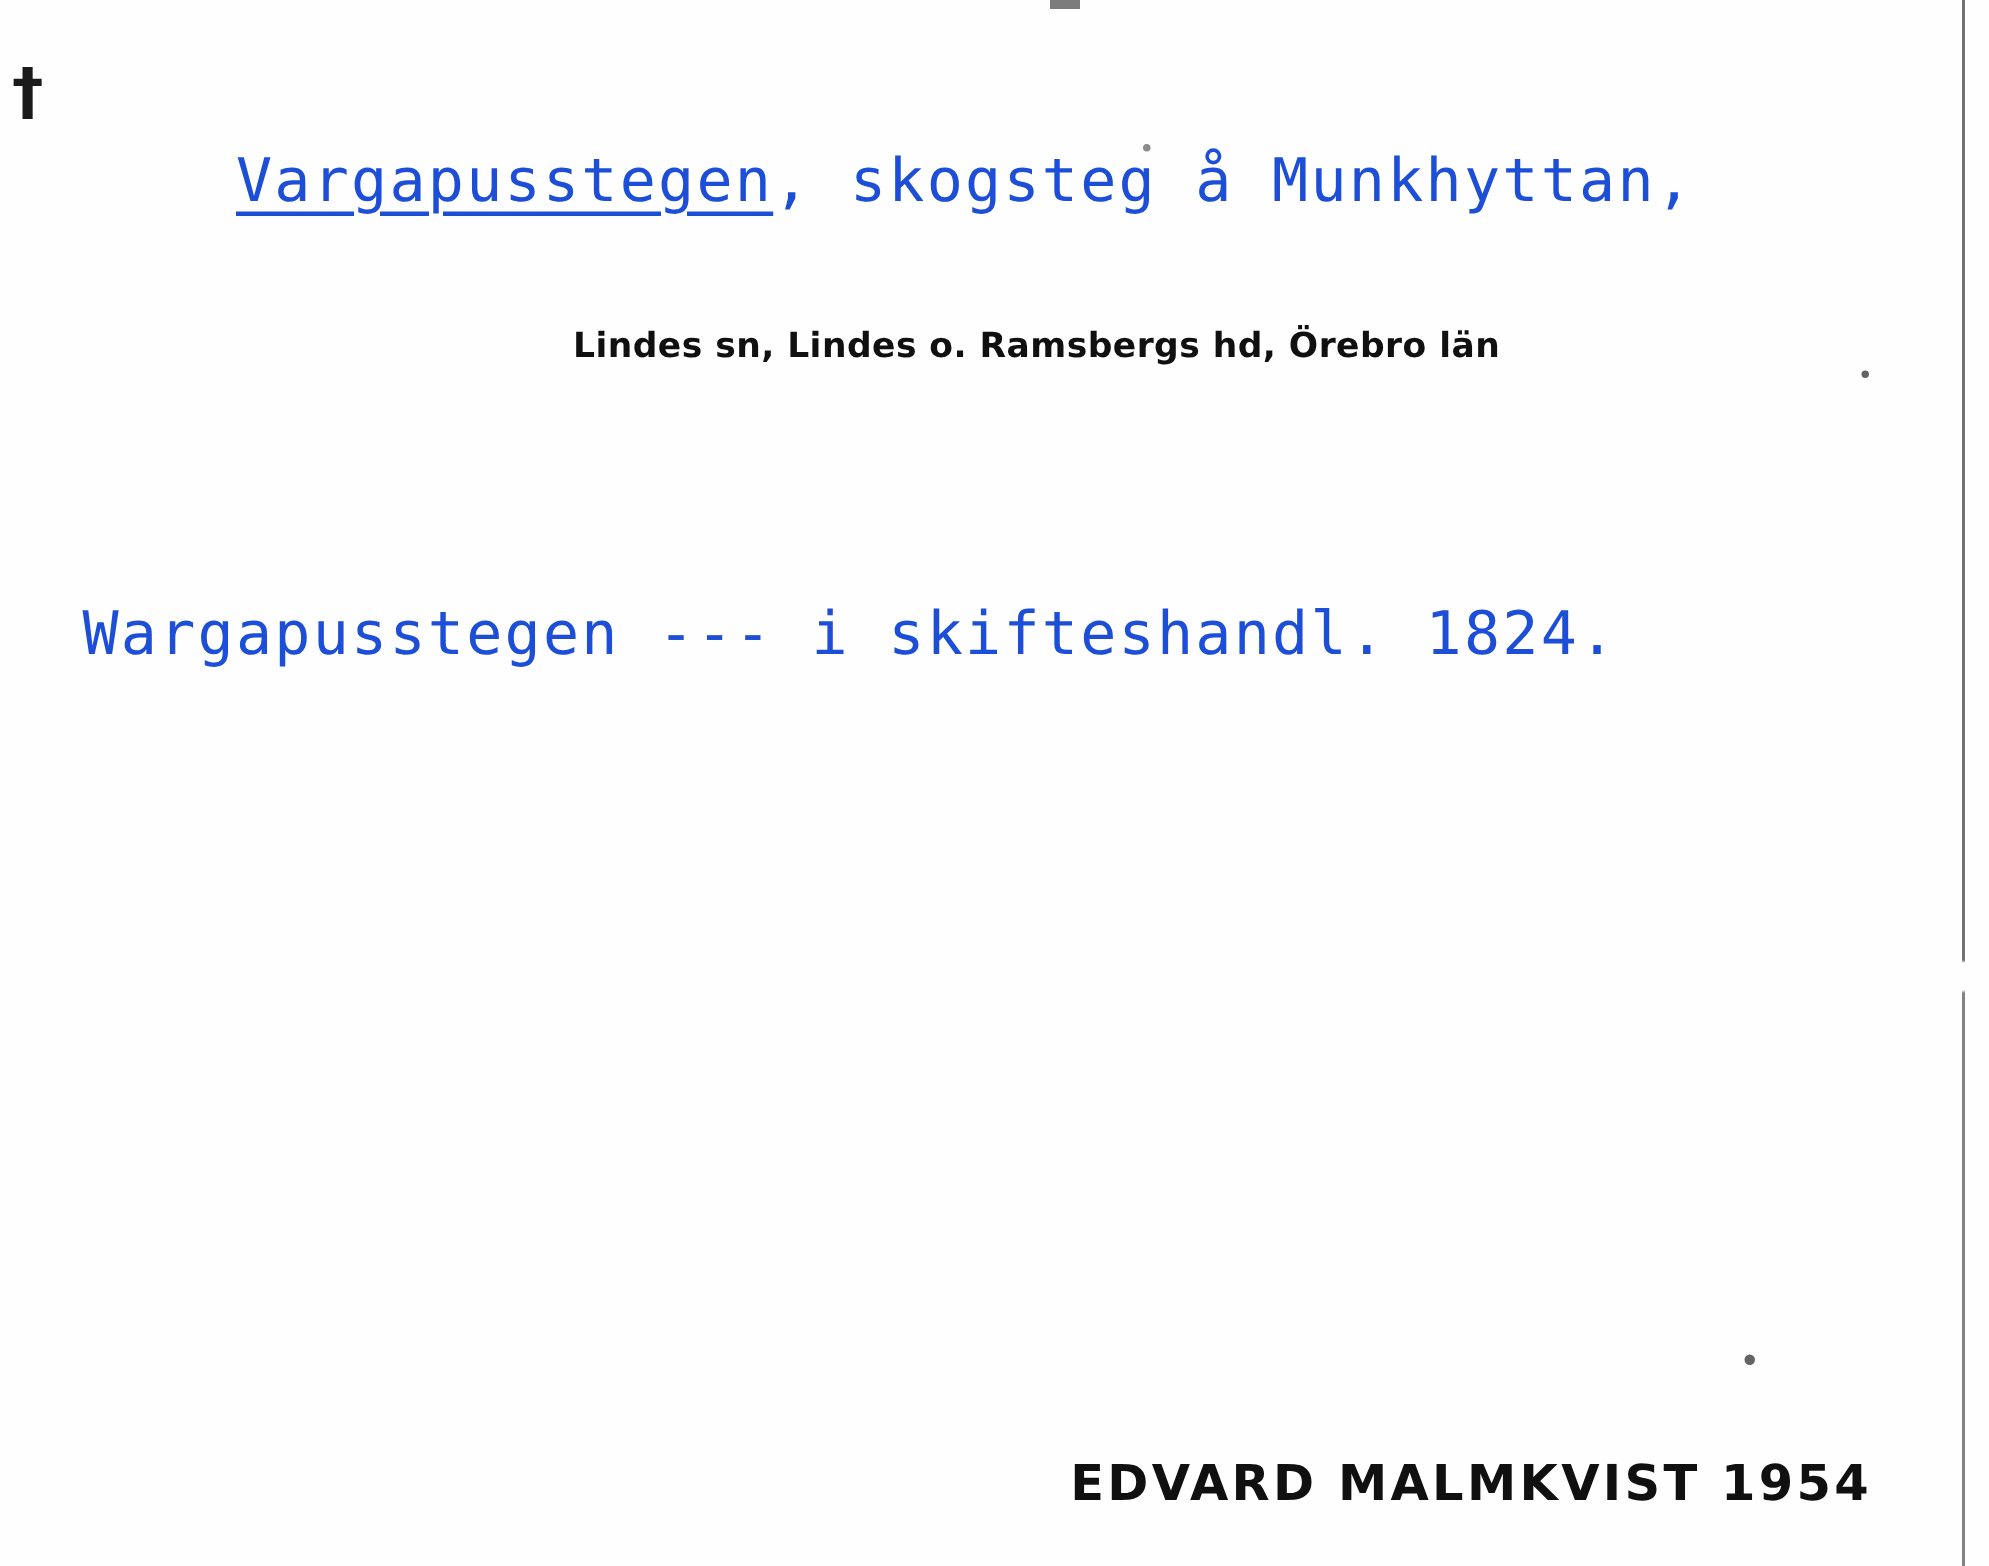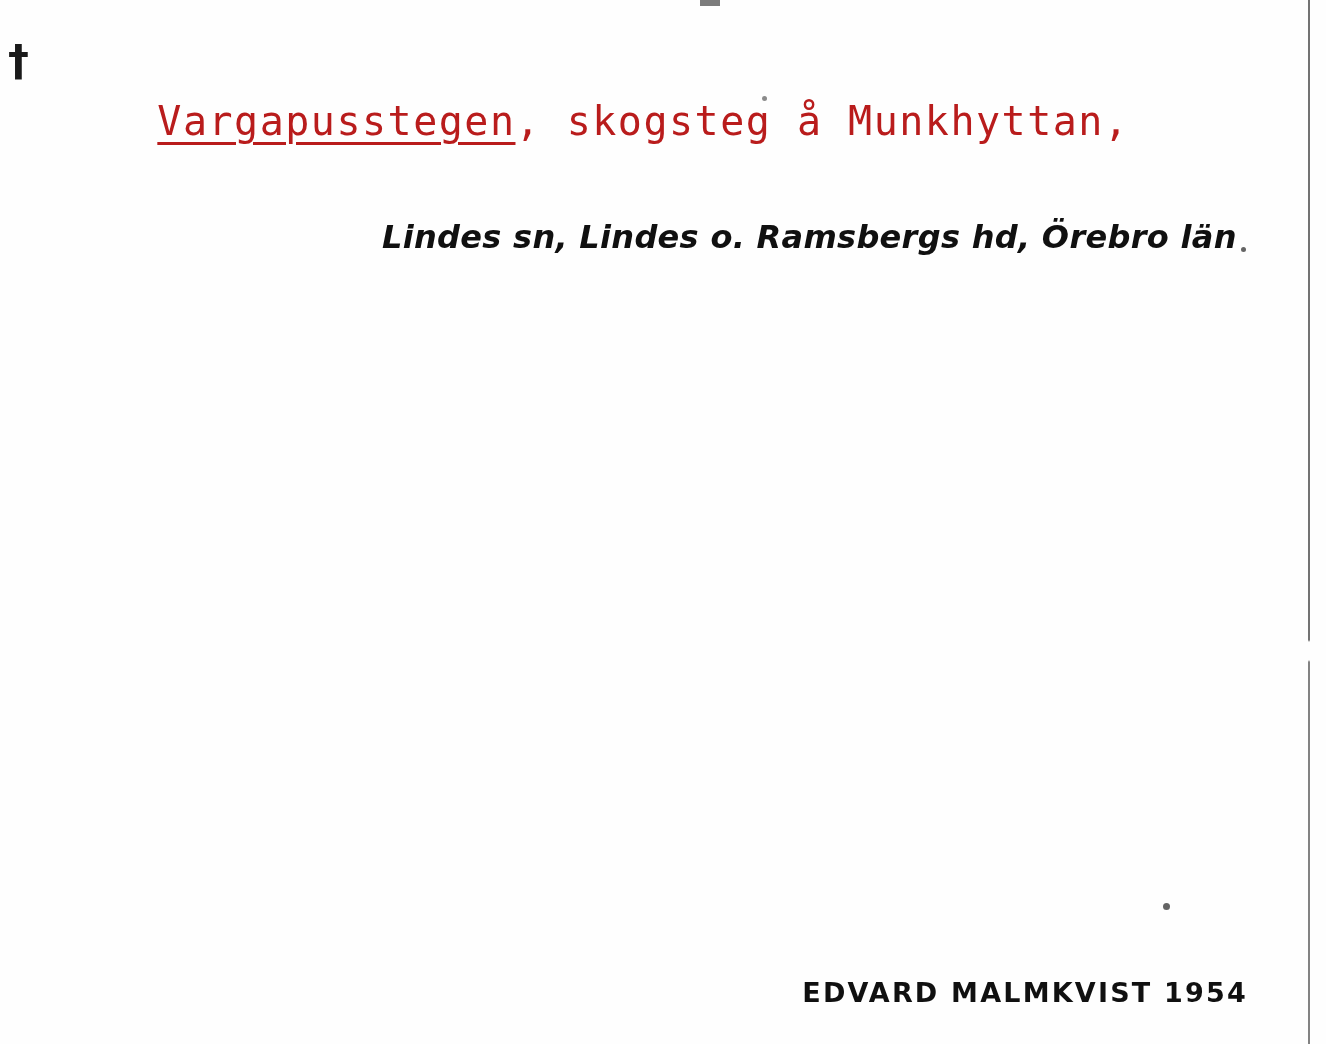--- a/index.html
+++ b/index.html
@@ -68,57 +68,56 @@
     line-height: 34px;
     font-weight: 700;
   }
 
   
   .typed {
     position: absolute;
     font-family: "DejaVu Sans Mono", "Liberation Mono", monospace;
     font-size: 40px;
     letter-spacing: 1.5px;
-    color: #b91c1c;
+    color: #1d4ed8;
     white-space: pre;
   }
   .headline {
     left: 55px;
     top: 52px;
   }
   .headline .ul {
     text-decoration: underline;
     text-underline-offset: 7px;
     text-decoration-thickness: 3px;
   }
   .body-line1 { left: 55px; top: 400px; }
   .body-line2 { left: 55px; top: 500px; }
 
   
   .parish {
     position: absolute;
     left: 382px;
     top: 218px;
     font-family: "DejaVu Sans", "Liberation Sans", sans-serif;
-    font-style: italic;
     font-weight: 700;
-    font-size: 32px;
+    font-size: 23px;
     letter-spacing: .3px;
     color: #101010;
     white-space: nowrap;
   }
 
   
   .signature {
     position: absolute;
     right: 78px;
     bottom: 36px;
     font-family: "DejaVu Sans", "Liberation Sans", sans-serif;
     font-weight: 700;
-    font-size: 27px;
+    font-size: 33px;
     letter-spacing: 2.2px;
     color: #101010;
     white-space: nowrap;
   }
 </style>
 </head>
 <body>
 
 <div class="card">
 
@@ -129,17 +128,18 @@
   <div class="speck s3"></div>
 
   <div class="cross-mark">†</div>
 
   <div class="typed headline">
     <span class="ul">Vargapusstegen</span><span>, skogsteg å Munkhyttan,</span>
   </div>
 
   <div class="parish">Lindes sn, Lindes o. Ramsbergs hd, Örebro län</div>
 
+  <div class="typed body-line1">Wargapusstegen --- i skifteshandl. 1824.</div>
 
 
   <div class="signature">EDVARD MALMKVIST 1954</div>
 
 </div>
 
 </body></html>

